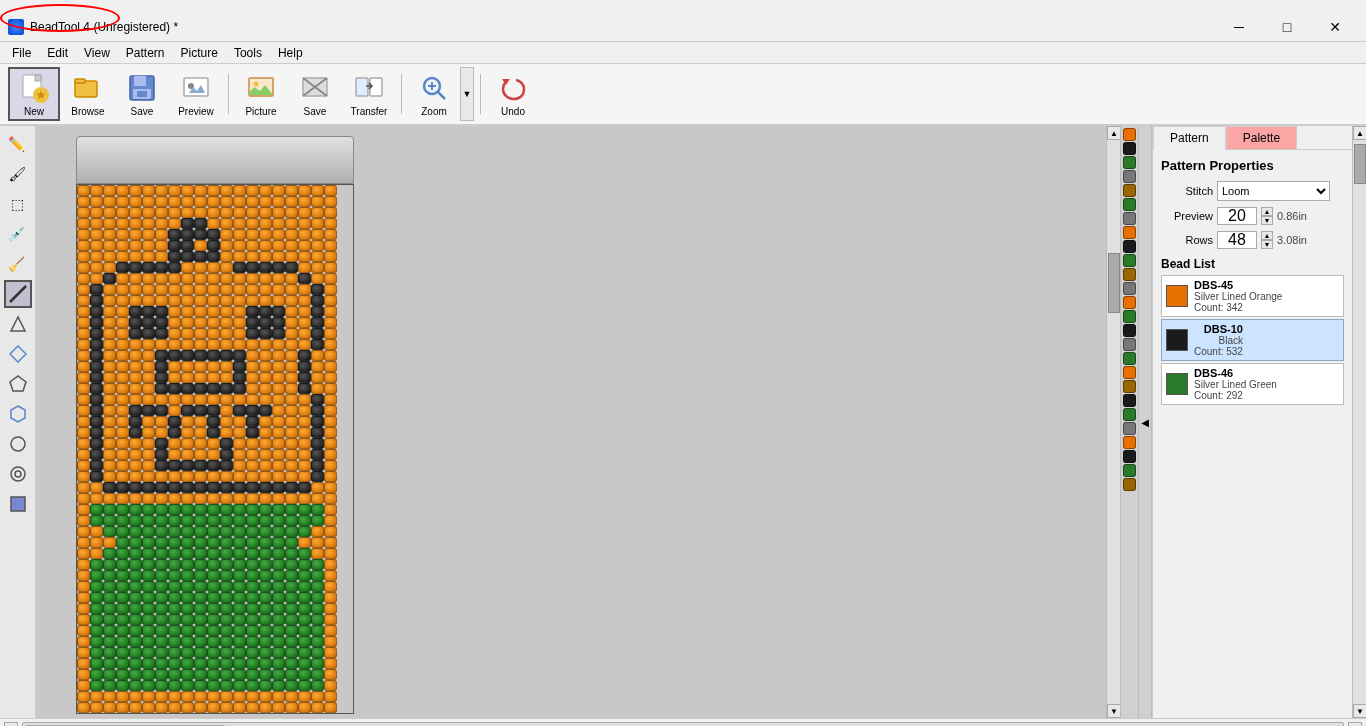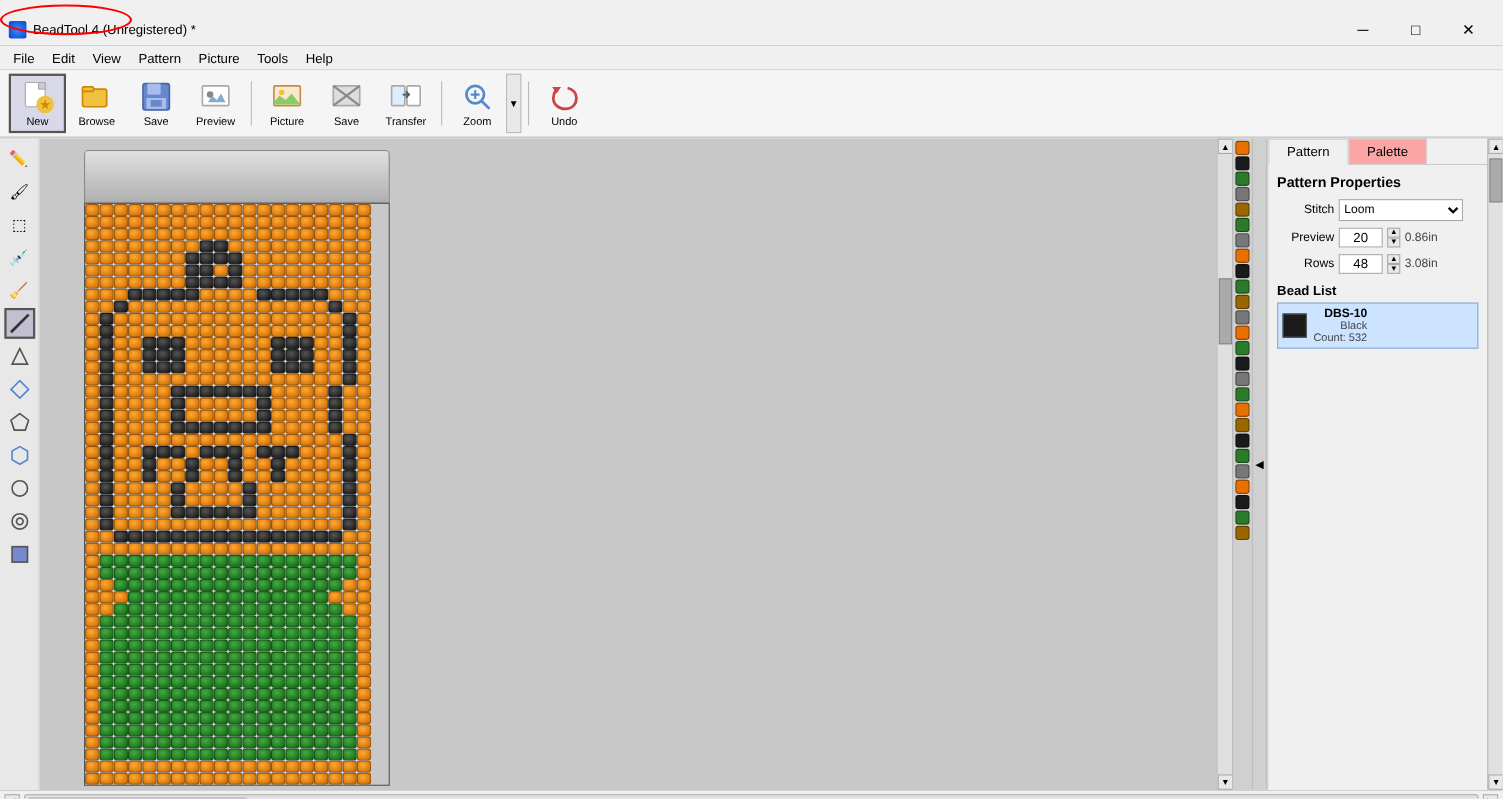--- a/index.html
+++ b/index.html
@@ -260,21 +260,21 @@
     }
     .prop-label {
       width: 52px;
       text-align: right;
       font-size: 11px;
     }
     .prop-input {
       width: 40px;
       height: 18px;
       border: 1px solid #aaa;
-      font-size: 12px;
+      font-size: 16px;
       text-align: center;
       background: white;
     }
     .prop-spinners {
       display: flex;
       flex-direction: column;
     }
     .prop-spinner {
       width: 12px; height: 9px;
       border: 1px solid #aaa;
@@ -1593,28 +1593,44 @@
         <div class="prop-spinners">
           <div class="prop-spinner">▲</div>
           <div class="prop-spinner">▼</div>
         </div>
         <span class="prop-unit">3.08in</span>
       </div>
 
       <div id="bead-list-title">Bead List</div>
       <div id="bead-list">
 
+      <div class="bead-list-item">
+            <div class="bead-swatch" style="background: rgb(232, 112, 0);"></div>
+            <div class="bead-info">
+              <div class="bead-code">DBS-45</div>
+              <div class="bead-name">Silver Lined Orange</div>
+              <div class="bead-count">Count: 342</div>
+            </div>
+          </div>
           <div class="bead-list-item selected">
             <div class="bead-swatch" style="background: rgb(26, 26, 26);"></div>
             <div class="bead-info">
               <div class="bead-code">DBS-10</div>
               <div class="bead-name">Black</div>
               <div class="bead-count">Count: 532</div>
             </div>
           </div>
+          <div class="bead-list-item">
+            <div class="bead-swatch" style="background: rgb(42, 122, 42);"></div>
+            <div class="bead-info">
+              <div class="bead-code">DBS-46</div>
+              <div class="bead-name">Silver Lined Green</div>
+              <div class="bead-count">Count: 292</div>
+            </div>
+          </div>
         </div>
     </div>
   </div>
 
   <div id="right-scroll">
     <button style="width:14px;height:14px;border:1px solid #aaa;background:#e8e8e8;cursor:pointer;font-size:8px;display:flex;align-items:center;justify-content:center;">▲</button>
     <div style="flex:1;height:calc(100% - 28px);position:relative;">
       <div style="position:absolute;top:4px;left:1px;width:12px;height:40px;background:#aaa;border:1px solid #888;"></div>
     </div>
     <button style="width:14px;height:14px;border:1px solid #aaa;background:#e8e8e8;cursor:pointer;font-size:8px;display:flex;align-items:center;justify-content:center;margin-top:auto;">▼</button>

